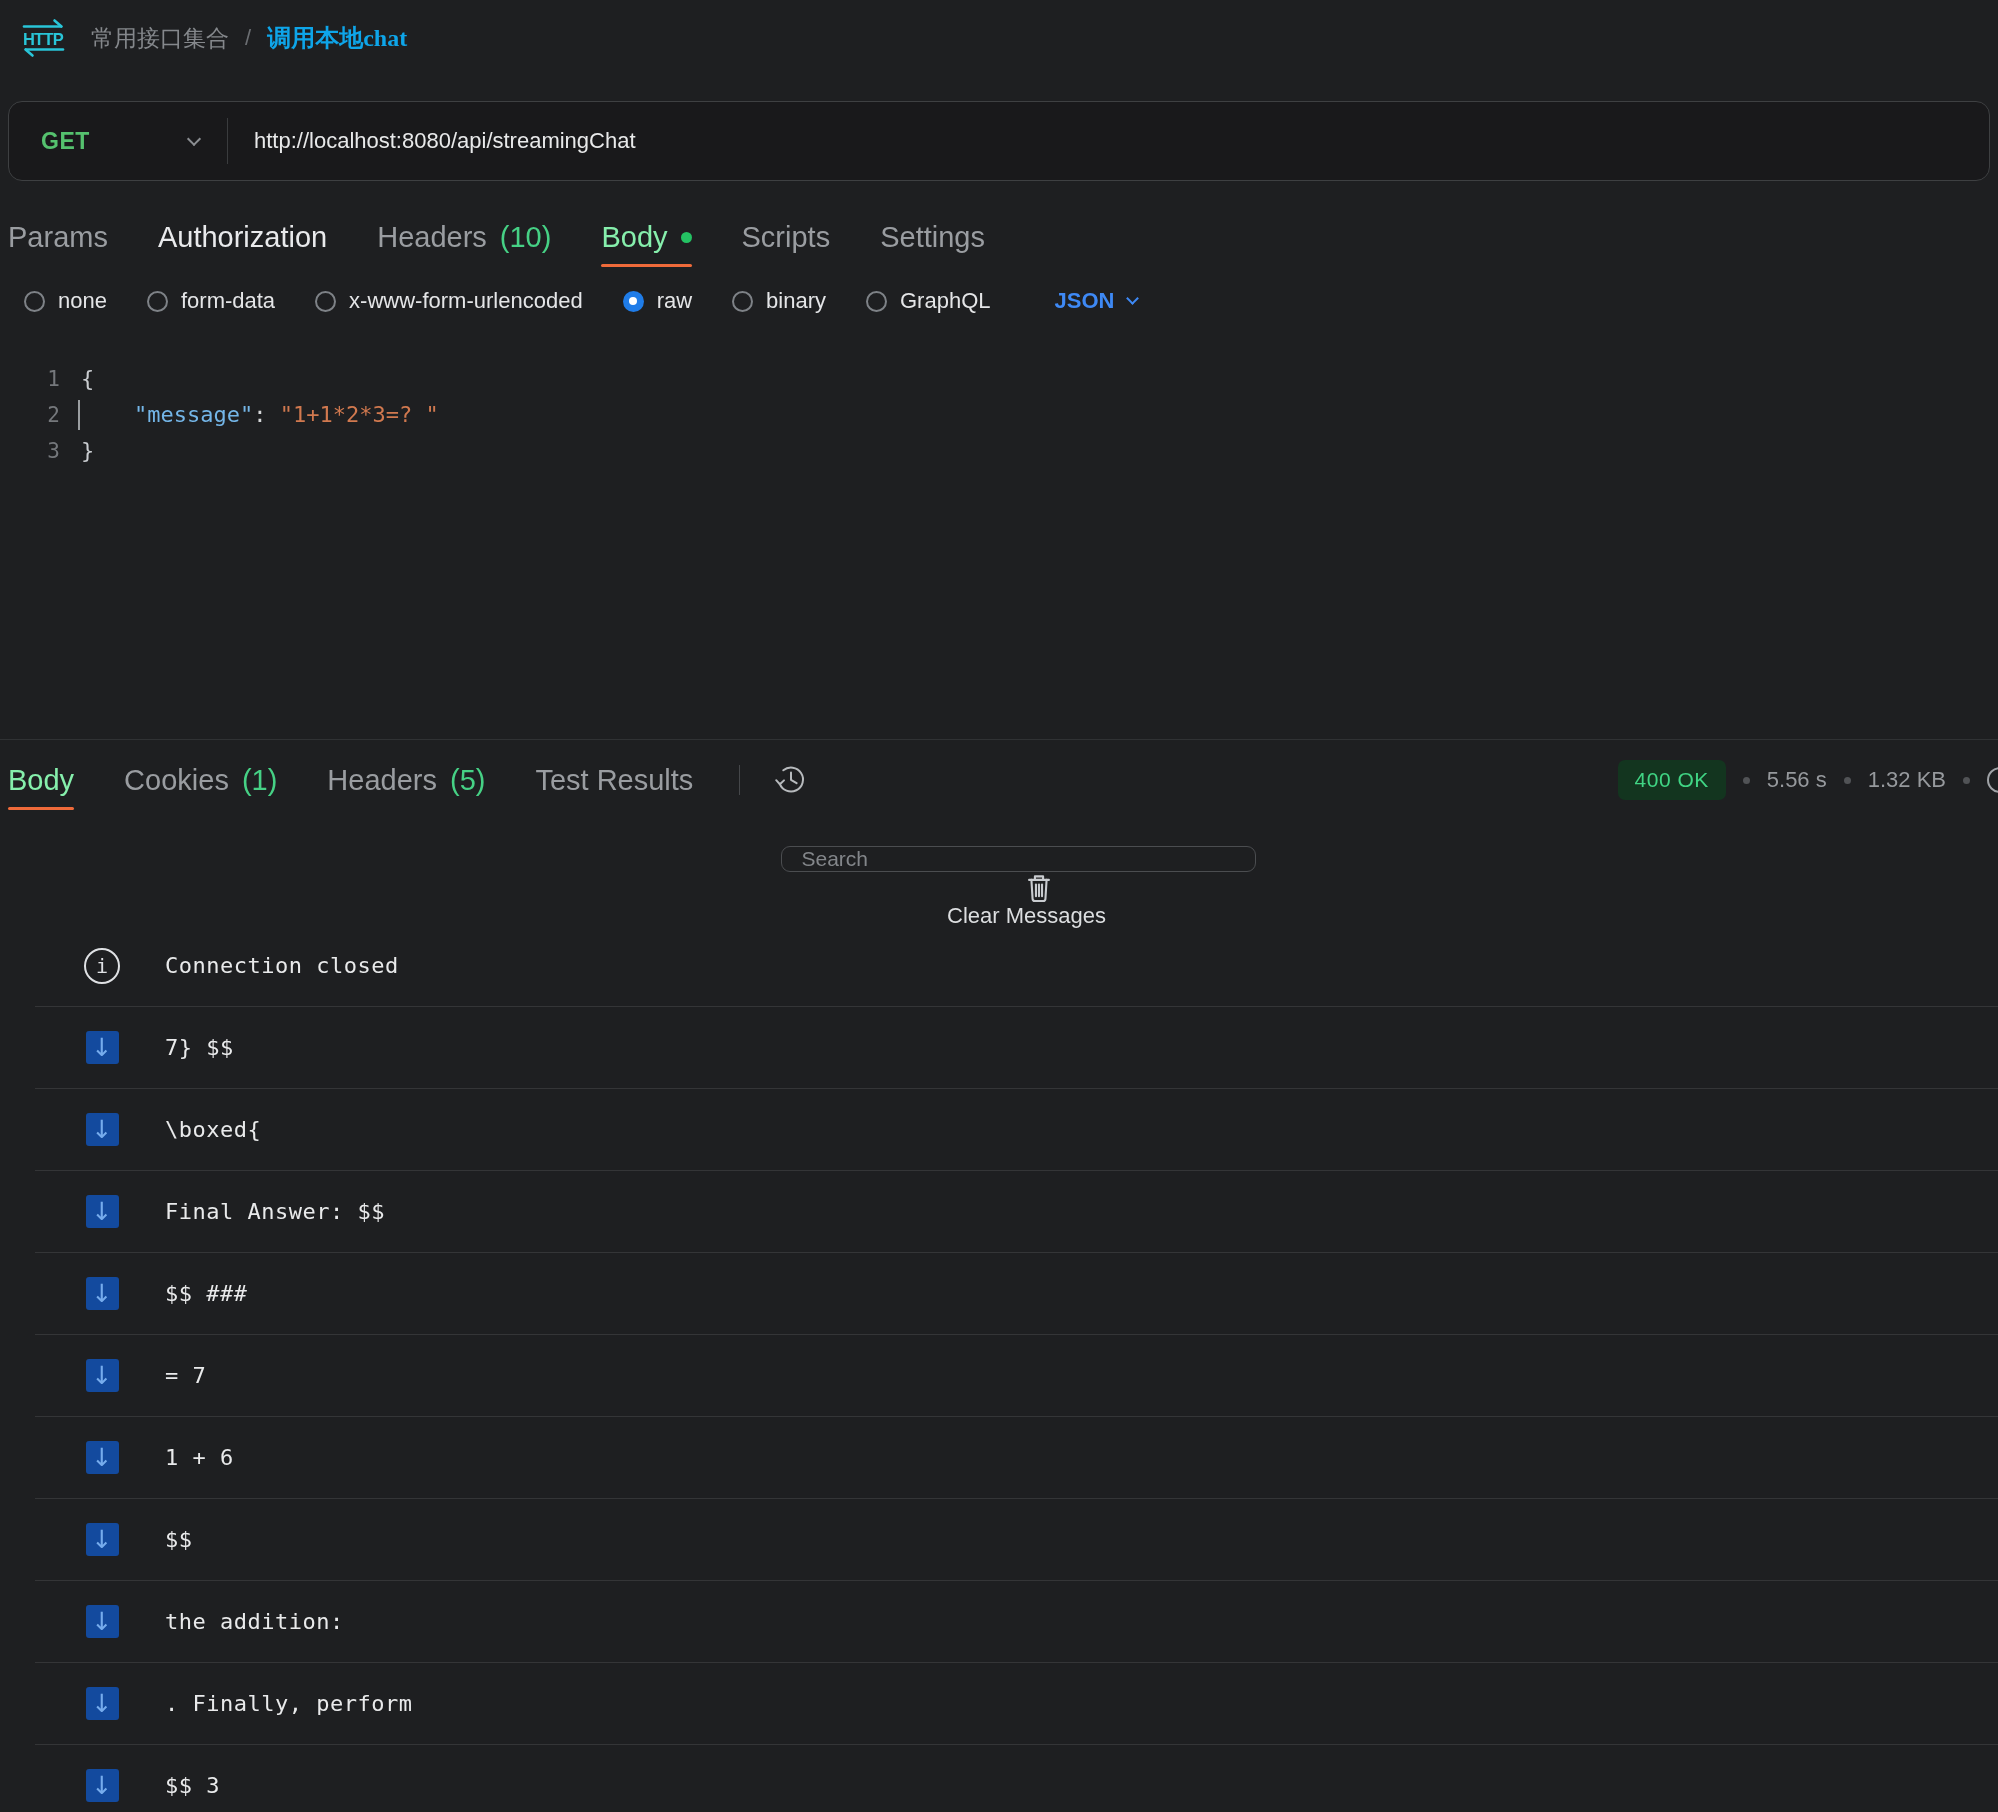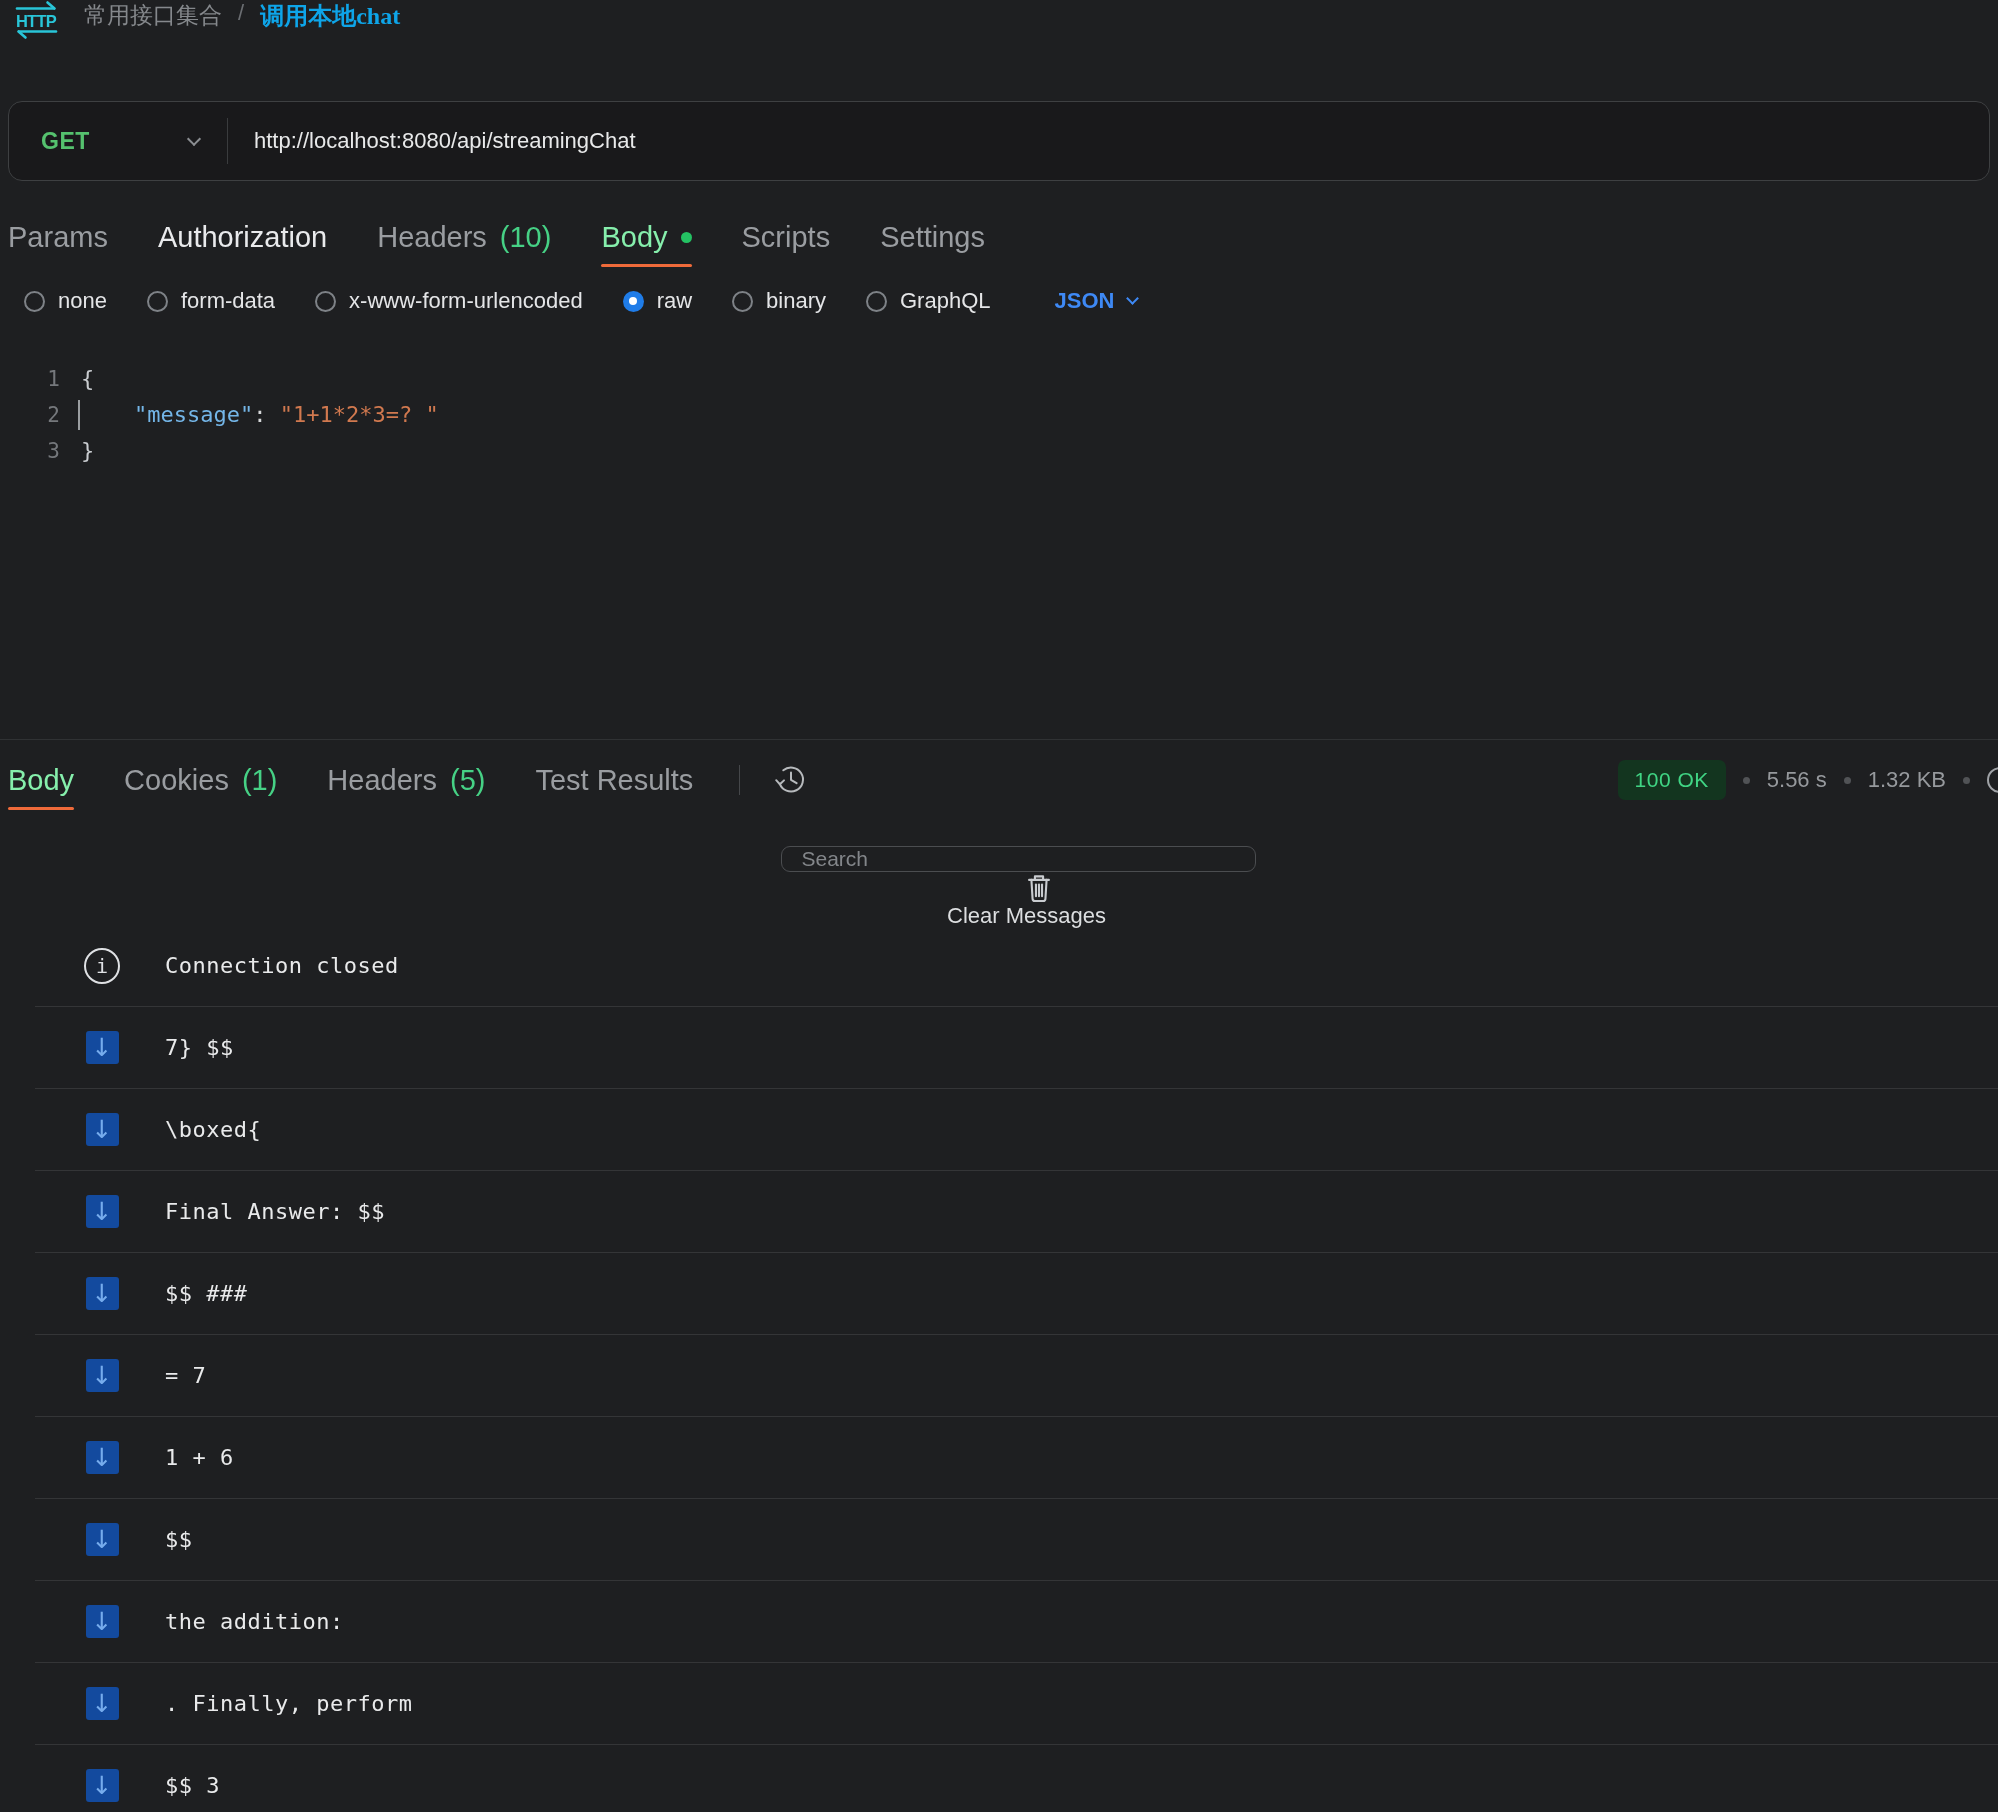--- a/index.html
+++ b/index.html
@@ -2,21 +2,21 @@
 <html><head>
 <meta charset="utf-8">
 <style>
   * { margin:0; padding:0; box-sizing:border-box; }
   html,body { background:#161617; }
   .app {
     position:relative; width:1998px; height:1812px; overflow:hidden;
     background:#1e1f21; font-family:"Liberation Sans", sans-serif;
   }
   
-  .topbar { height:76px; display:flex; padding-left:13px; }
+  .topbar { height:76px; display:flex; align-items:center; padding-left:20px; }
   .crumb-collection { margin-left:24px; font-size:23px; color:#85888c; }
   .crumb-sep { margin:0 16px; font-size:22px; color:#6b6e72; }
   .crumb-endpoint { font-size:24px; font-weight:700; color:#0ea5e9;font-family:Liberation Serif, serif; }
   
   .url-bar {
     margin:25px 8px 0 8px; height:80px; border:1px solid #3e4042; border-radius:14px;
     background:#19191b; display:flex; align-items:center;
   }
   .method-cell { width:218px; display:flex; align-items:center; padding-left:32px; }
   .method-label { font-size:23px; font-weight:700; color:#55c16e; letter-spacing:.5px; }
@@ -214,21 +214,21 @@
       </div>
     <div class="vline2"></div>
     <span class="history-ic">
       <svg width="34" height="34" viewBox="0 0 34 34" fill="none" stroke="#b7babd" stroke-width="2" stroke-linecap="round" stroke-linejoin="round">
         <path d="M9.3 7.3 A12 12 0 1 1 5.7 20.6"></path>
         <path d="M2.2 17.2 L5.9 21.3 L10 17.4"></path>
         <path d="M17 9.5 V16.8 L22.6 20.2"></path>
       </svg>
     </span>
     <div class="status">
-      <span class="badge">100 OK</span>
+      <span class="badge">400 OK</span>
       <span class="sep-dot"></span>
       <span class="stat-text">5.56 s</span>
       <span class="sep-dot"></span>
       <span class="stat-text">1.32 KB</span>
       <span class="sep-dot"></span>
       <span class="half-circle"></span>
     </div>
   </div>
 
   <div class="search-row">

